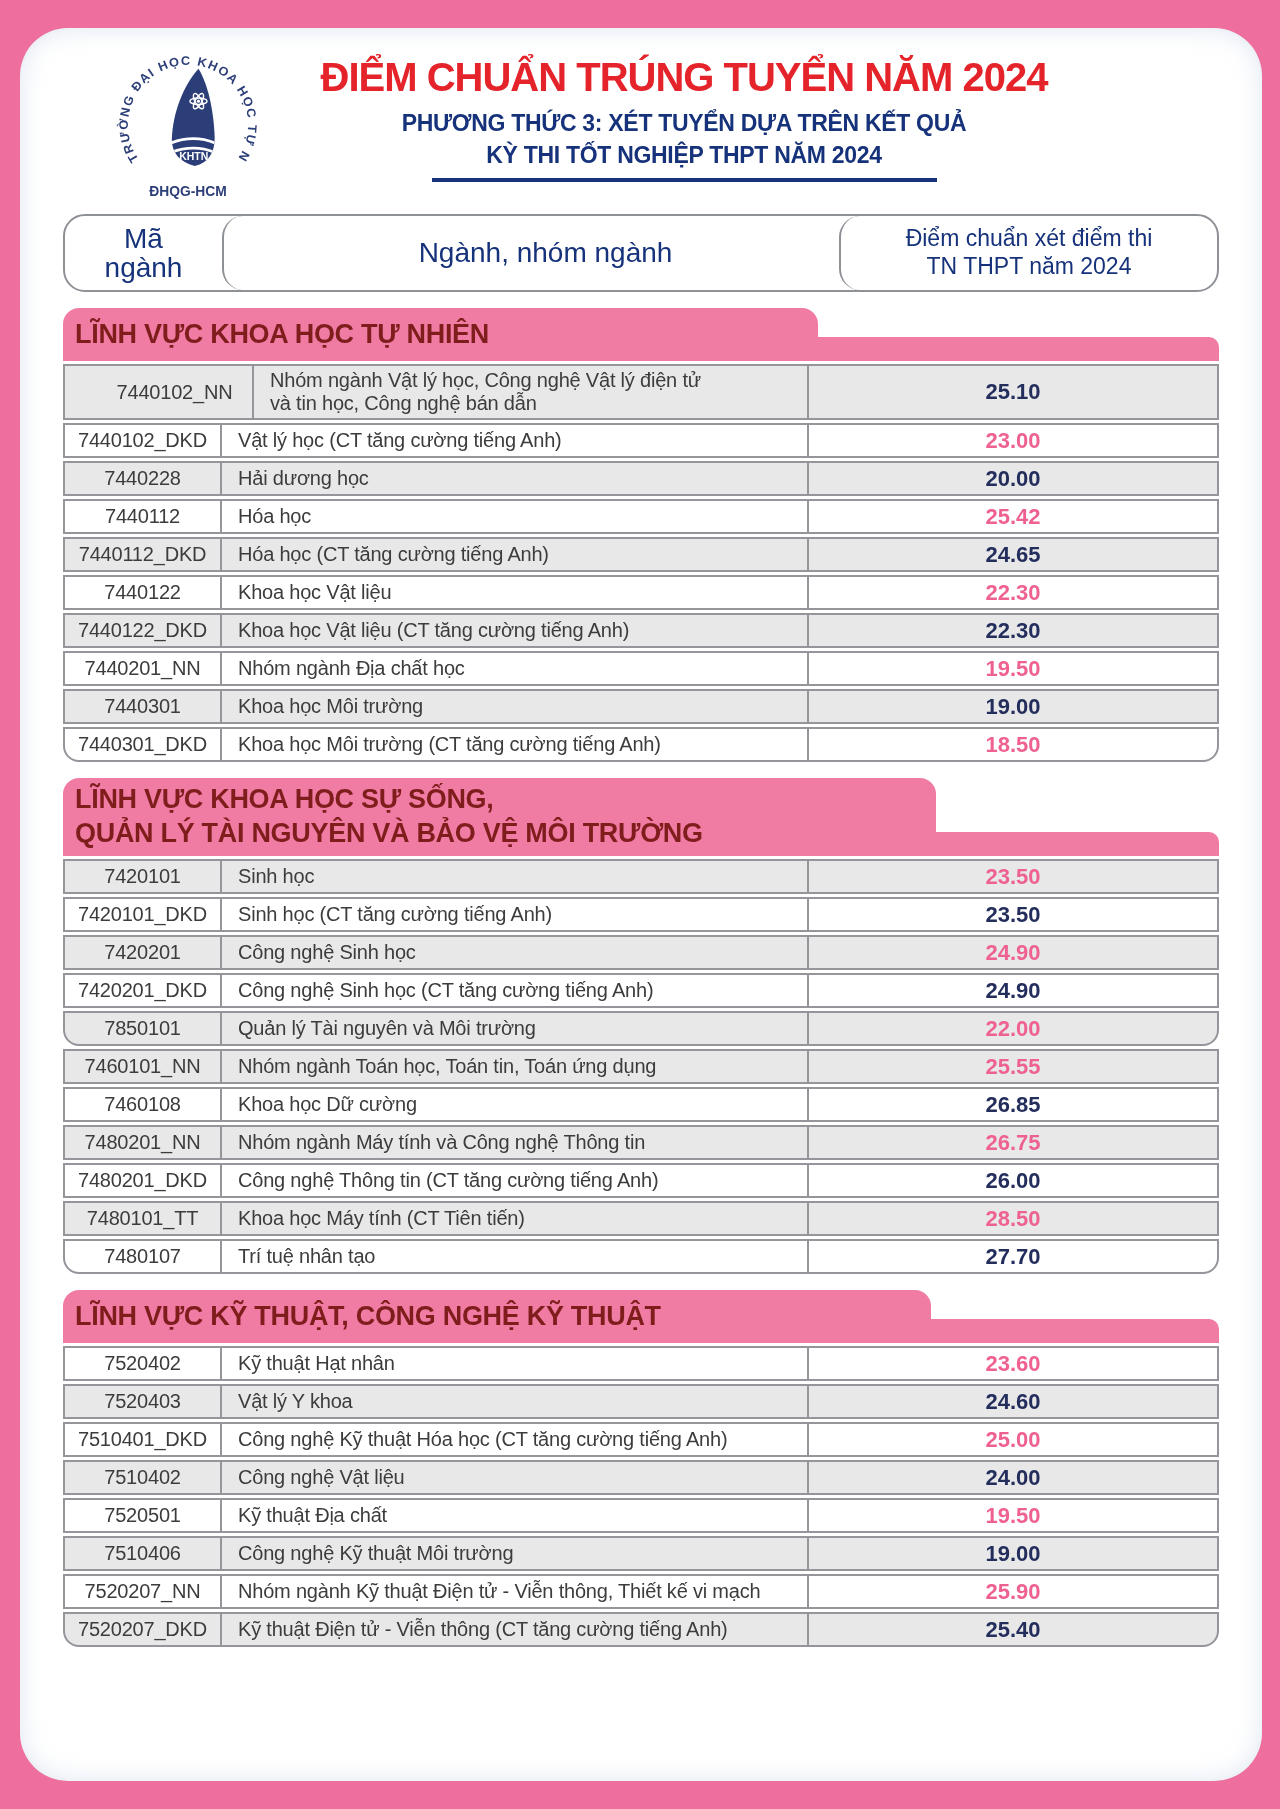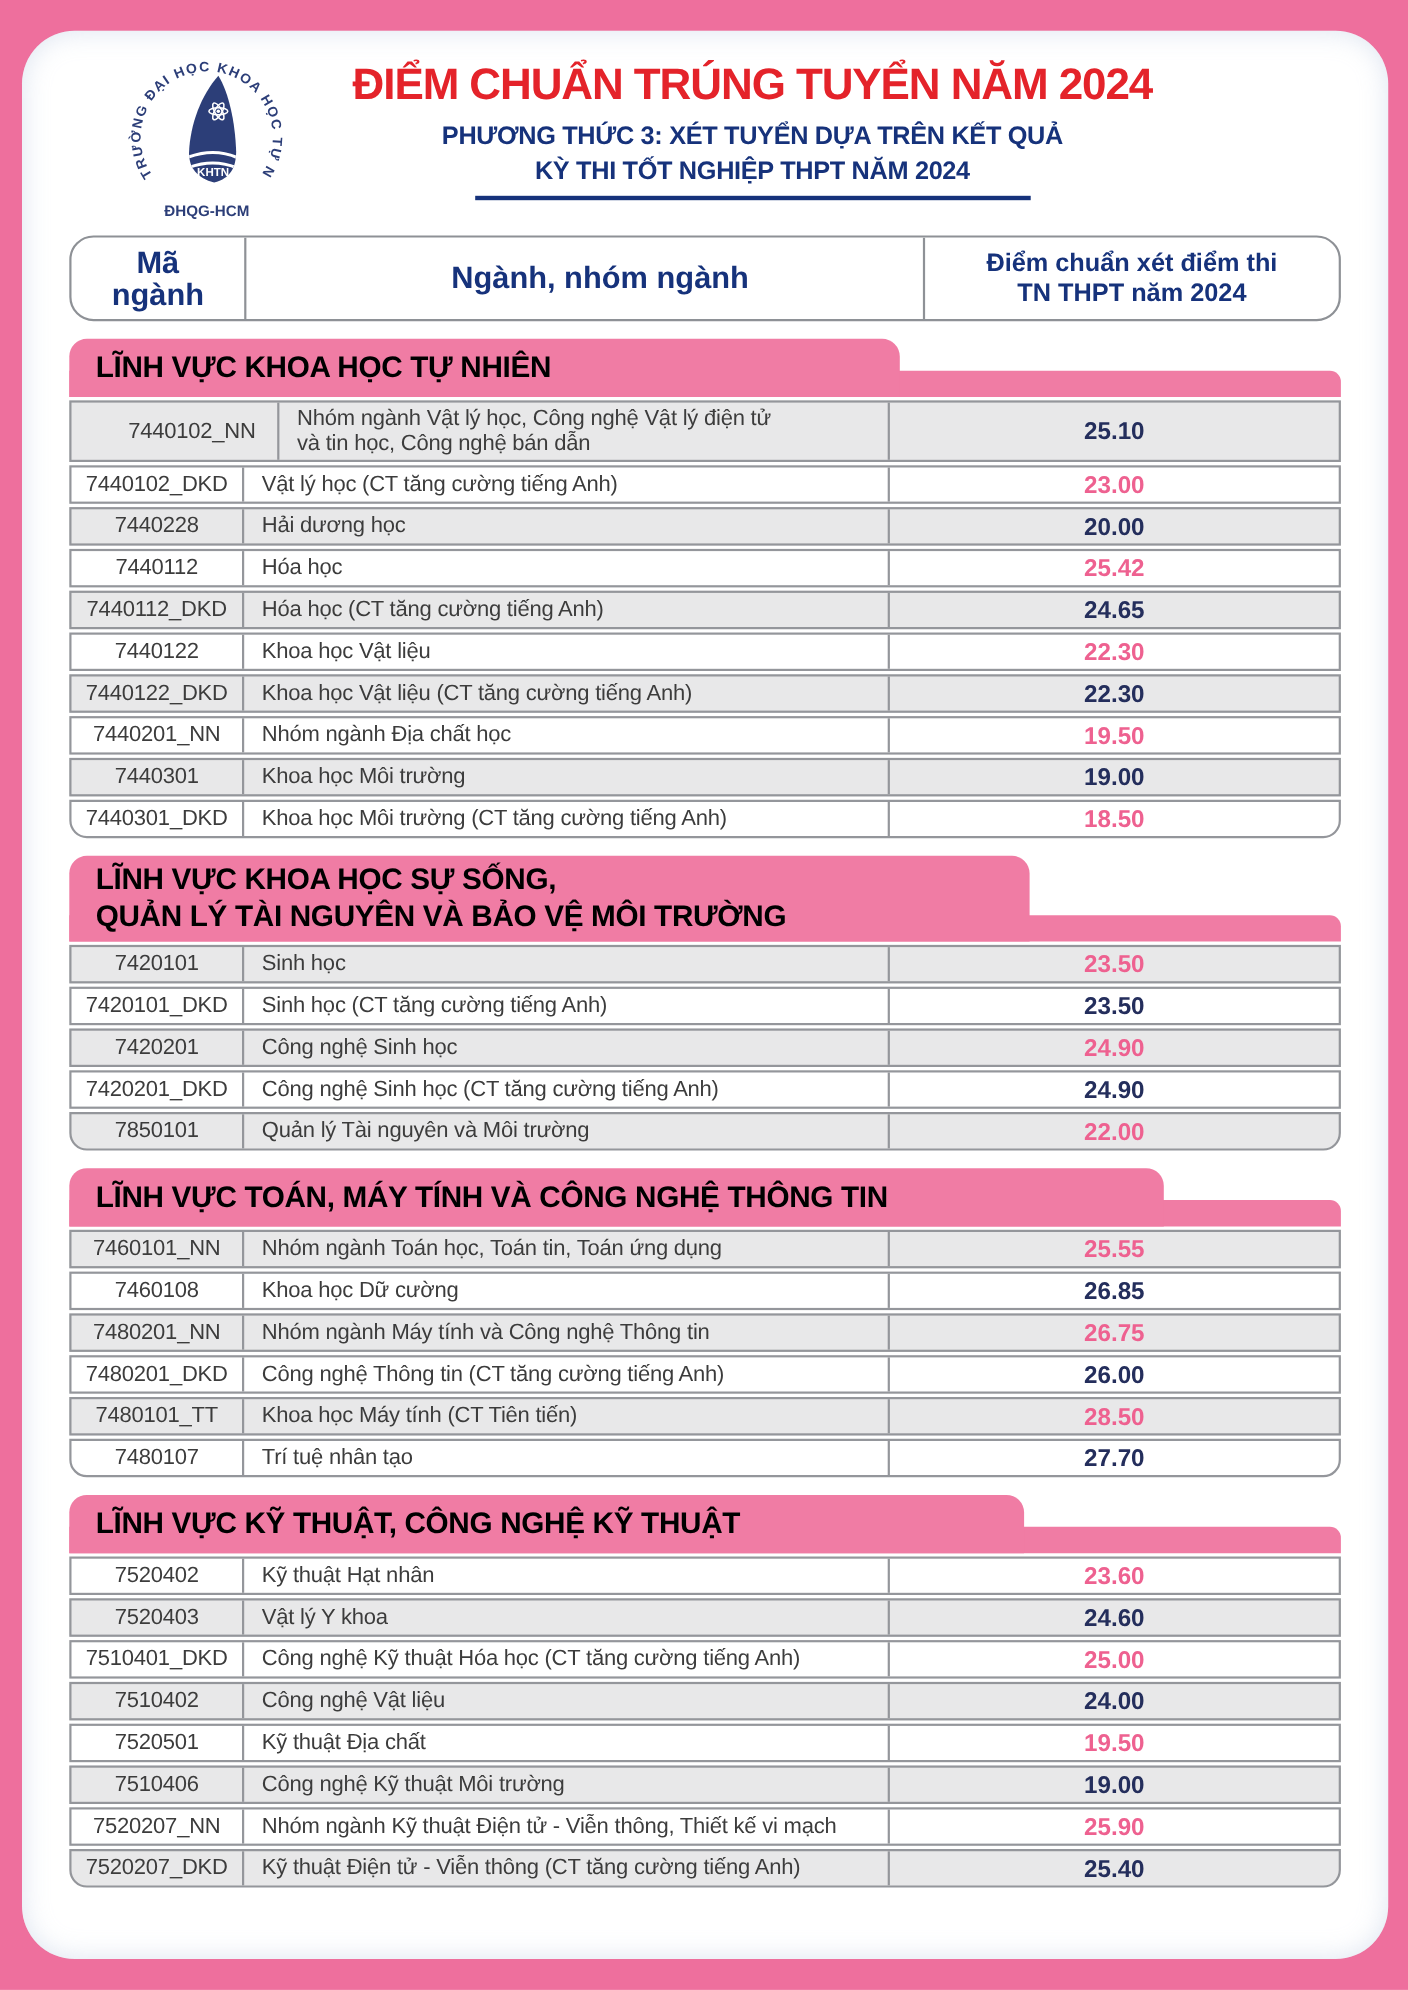--- a/index.html
+++ b/index.html
@@ -42,38 +42,38 @@
   .subtitle{color:var(--navy);font-weight:bold;font-size:23px;letter-spacing:-0.3px;}
   .subtitle.l1{margin-top:12px;}
   .subtitle.l2{margin-top:5px;}
   .title-underline{width:505px;height:4px;background:var(--navy);margin:9px auto 0;}
   
   .table-header{
     margin-top:6px;height:78px;display:flex;
     border:2px solid var(--hdr-border);border-radius:22px;background:#fff;overflow:hidden;
   }
   .table-header .hc{display:flex;align-items:center;justify-content:center;
-    color:var(--navy);font-weight:bold;text-align:center;white-space:pre-line;}
+    color:var(--navy);font-weight:normal;text-align:center;white-space:pre-line;border-radius:21px;}
   .hc.c1{width:157px;font-size:28px;line-height:1.05;}
   .hc.c2{flex:1;border-left:2px solid var(--hdr-border);font-size:28px;padding-left:28px;}
   .hc.c3{width:378px;border-left:2px solid var(--hdr-border);font-size:23px;line-height:1.2;}
   
   .section{position:relative;margin-top:16px;height:53px;}
   .section.two-line{height:78px;}
   .section-strip{position:absolute;left:0;right:0;bottom:0;height:24px;background:var(--pink);
     border-top-right-radius:10px;}
   .section-tab{position:absolute;left:0;bottom:0;top:0;background:var(--pink);
     border-radius:16px 16px 0 0;}
   .s0 .section-tab{width:755px;}
   .s1 .section-tab{width:873px;}
   .s2 .section-tab{width:995px;}
   .s3 .section-tab{width:868px;}
   .section-title{
     position:relative;z-index:1;height:100%;display:flex;flex-direction:column;justify-content:center;
-    padding-left:24px;color:#000000;font-weight:bold;font-size:27px;letter-spacing:-0.3px;
+    padding-left:12px;color:#7f1d1d;font-weight:bold;font-size:27px;letter-spacing:-0.3px;
     line-height:1.25;white-space:pre-line;
   }
   
   .section-table{display:flex;flex-direction:column;gap:3px;margin-top:3px;}
   .row{display:flex;border:2px solid var(--border);min-height:35px;background:#fff;}
   .row.bg-gray{background:var(--row-gray);}
   .row.tall{min-height:56px;padding-left:32px;}
   .section-table .row:last-child{border-radius:0 0 16px 16px;}
   .cell-code{width:157px;flex:none;display:flex;align-items:center;justify-content:center;
     border-right:2px solid var(--border);color:var(--text);font-size:20px;letter-spacing:-0.2px;}
@@ -237,25 +237,20 @@
 
   <div class="row bg-gray">
     <div class="cell-code">7850101</div>
     <div class="cell-name">Quản lý Tài nguyên và Môi trường</div>
     <div class="cell-score pink">22.00</div>
   </div>
 </div>
   </div>
 
   <div>
-    <div class="section s2">
-      <div class="section-strip"></div>
-      <div class="section-tab"></div>
-      <div class="section-title">LĨNH VỰC TOÁN, MÁY TÍNH VÀ CÔNG NGHỆ THÔNG TIN</div>
-    </div>
     <div class="section-table">
   <div class="row bg-gray">
     <div class="cell-code">7460101_NN</div>
     <div class="cell-name">Nhóm ngành Toán học, Toán tin, Toán ứng dụng</div>
     <div class="cell-score pink">25.55</div>
   </div>
 
   <div class="row bg-white">
     <div class="cell-code">7460108</div>
     <div class="cell-name">Khoa học Dữ cường</div>

